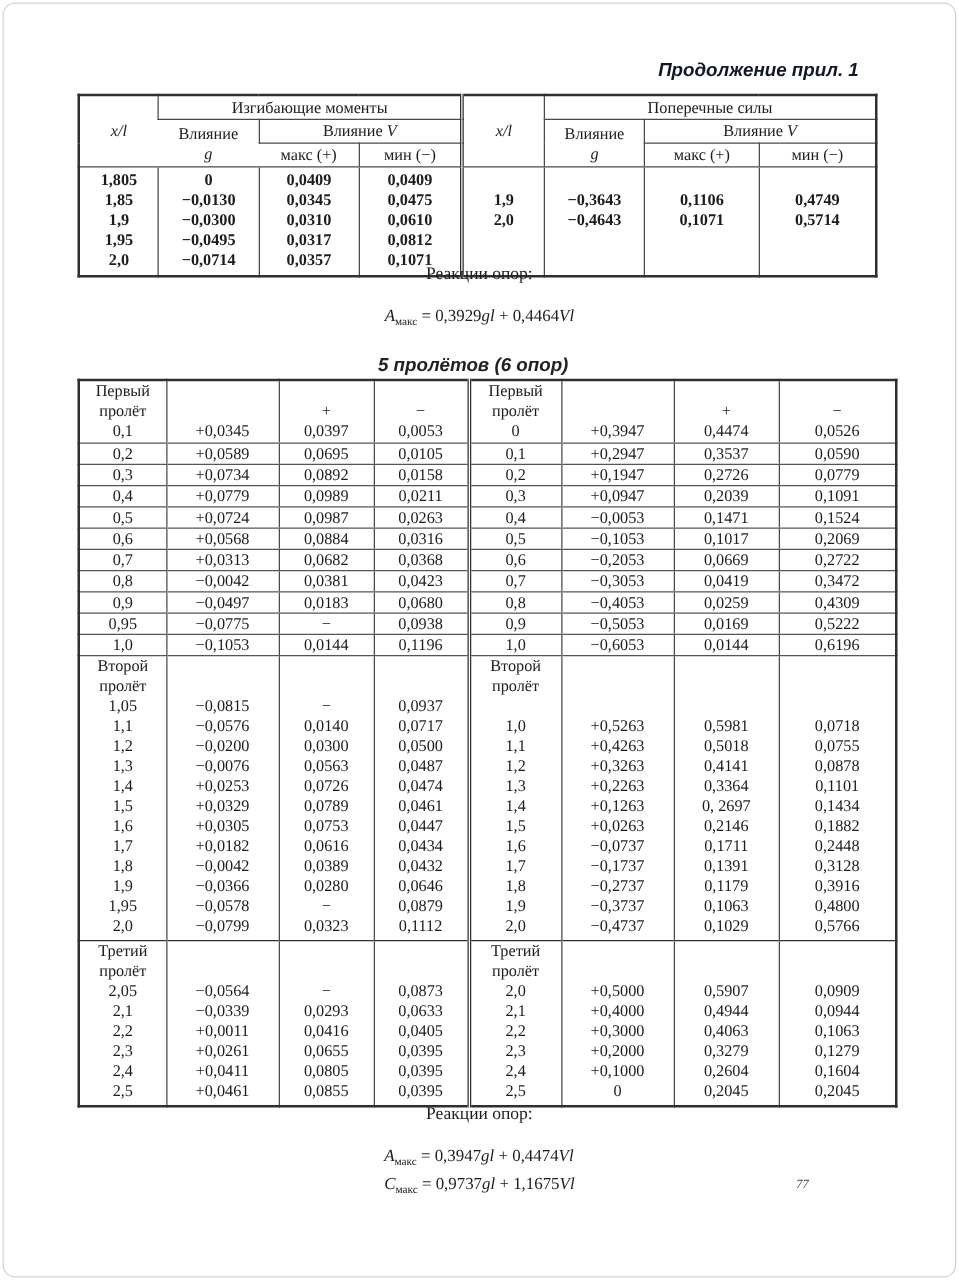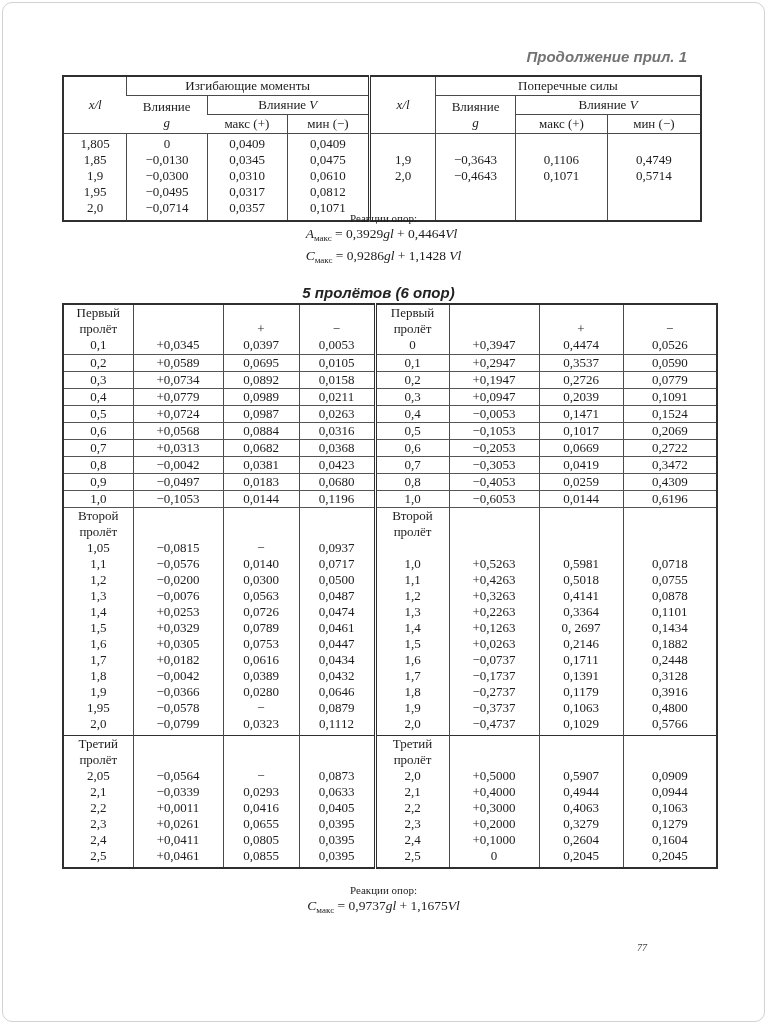--- a/index.html
+++ b/index.html
@@ -4,39 +4,39 @@
 <style>
   html,body{margin:0;padding:0;}
   body{
     width:767px;height:1024px;background:#ffffff;position:relative;
     font-family:"Liberation Serif", serif;color:#1c1c1c;overflow:hidden;
   }
   .frame{position:absolute;inset:2px;border:1px solid #d2d2d2;border-radius:10px;pointer-events:none;}
   .note{
     position:absolute;top:48px;right:80px;
     font-family:"Liberation Sans", sans-serif;font-style:italic;font-weight:bold;
-    font-size:15px;color:#737373;text-align:right;
+    font-size:15px;color:#0f172a;text-align:right;
   }
   table{border-collapse:collapse;table-layout:fixed;}
   td{font-size:13px;line-height:16px;text-align:center;padding:0 3px;vertical-align:top;color:#1c1c1c;}
   .pre{white-space:pre-line;}
   
   .t1{position:absolute;left:62px;top:75px;width:640px;border:2px solid #2f2f2f;}
   .t1 td{border-left:1px solid #4a4a4a;border-bottom:1px solid #4a4a4a;margin-top:11px;}
   .t1 td:first-child{border-left:none;}
   .t1 td.mid{border-left:3px double #2f2f2f;}
   .t1 .hd{height:18px;vertical-align:middle;}
-  .t1 .data td{border-bottom:none;padding-top:2px;padding-bottom:4px;}
+  .t1 .data td{border-bottom:none;padding-top:2px;padding-bottom:4px;font-weight:bold;}
   .t1 .ital{font-style:italic;font-family:Liberation Serif, serif;}
   
   .reactions{position:absolute;left:0;width:767px;text-align:center;}
   .r1{top:212px;}
   .r2{top:884px;}
-  .reactions .rtitle{font-size:11px;}
-  .reactions .flist{display:inline-block;text-align:left;margin-top:1px;}
+  .reactions .rtitle{font-size:14px;}
+  .reactions .flist{display:inline-block;text-align:left;margin-top:16px;}
   .reactions .frm{font-size:13.5px;line-height:17px;}
   .reactions .vlet{font-style:italic;}
   .reactions .vsub{font-size:9px;vertical-align:-3px;}
   
   .h5{
     position:absolute;top:284px;left:0;width:757px;text-align:center;
     font-family:"Liberation Sans", sans-serif;font-style:italic;font-weight:bold;font-size:15px;color:#222;
   }
   
   .t2{position:absolute;left:62px;top:303px;width:650px;border:2px solid #2f2f2f;}
@@ -118,21 +118,20 @@
 0,4749
 0,5714</td>
     </tr>
   </tbody>
 </table>
 
 <div class="reactions r1">
   <div class="rtitle">Реакции опор:</div>
   <div class="flist">
     <div class="frm"><span class="vlet">A</span><span class="vsub">макс</span><span> = 0,3929</span><span class="vlet">gl</span><span> + 0,4464</span><span class="vlet">Vl</span></div>
-    <div class="frm"><span class="vlet">C</span><span class="vsub">макс</span><span> = 0,9286</span><span class="vlet">gl</span><span> + 1,1428 </span><span class="vlet">Vl</span></div>
   </div>
 </div>
 
 <div class="h5">5 пролётов (6 опор)</div>
 
 <table class="t2">
   <colgroup>
     <col style="width:70px">
       <col style="width:90px">
       <col style="width:76px">
@@ -245,20 +244,30 @@
         <td class="c0">0,9</td>
         <td class="c1">−0,0497</td>
         <td class="c2">0,0183</td>
         <td class="c3">0,0680</td>
         <td class="c4">0,8</td>
         <td class="c5">−0,4053</td>
         <td class="c6">0,0259</td>
         <td class="c7">0,4309</td>
       </tr>
       <tr>
+        <td class="c0">0,95</td>
+        <td class="c1">−0,0775</td>
+        <td class="c2">−</td>
+        <td class="c3">0,0938</td>
+        <td class="c4">0,9</td>
+        <td class="c5">−0,5053</td>
+        <td class="c6">0,0169</td>
+        <td class="c7">0,5222</td>
+      </tr>
+      <tr>
         <td class="c0">1,0</td>
         <td class="c1">−0,1053</td>
         <td class="c2">0,0144</td>
         <td class="c3">0,1196</td>
         <td class="c4">1,0</td>
         <td class="c5">−0,6053</td>
         <td class="c6">0,0144</td>
         <td class="c7">0,6196</td>
       </tr>
     </tbody>
@@ -444,17 +453,18 @@
 0,1279
 0,1604
 0,2045</td>
     </tr>
   </tbody>
 </table>
 
 <div class="reactions r2">
   <div class="rtitle">Реакции опор:</div>
   <div class="flist">
+    <div class="frm"><span class="vlet">A</span><span class="vsub">макс</span><span> = 0,3947</span><span class="vlet">gl</span><span> + 0,4474</span><span class="vlet">Vl</span></div>
     <div class="frm"><span class="vlet">C</span><span class="vsub">макс</span><span> = 0,9737</span><span class="vlet">gl</span><span> + 1,1675</span><span class="vlet">Vl</span></div>
   </div>
 </div>
 
 <div style="position:absolute;top:942px;left:637px;font-size:10px;font-style:italic;color:#444;">77</div>
 
 </body></html>

